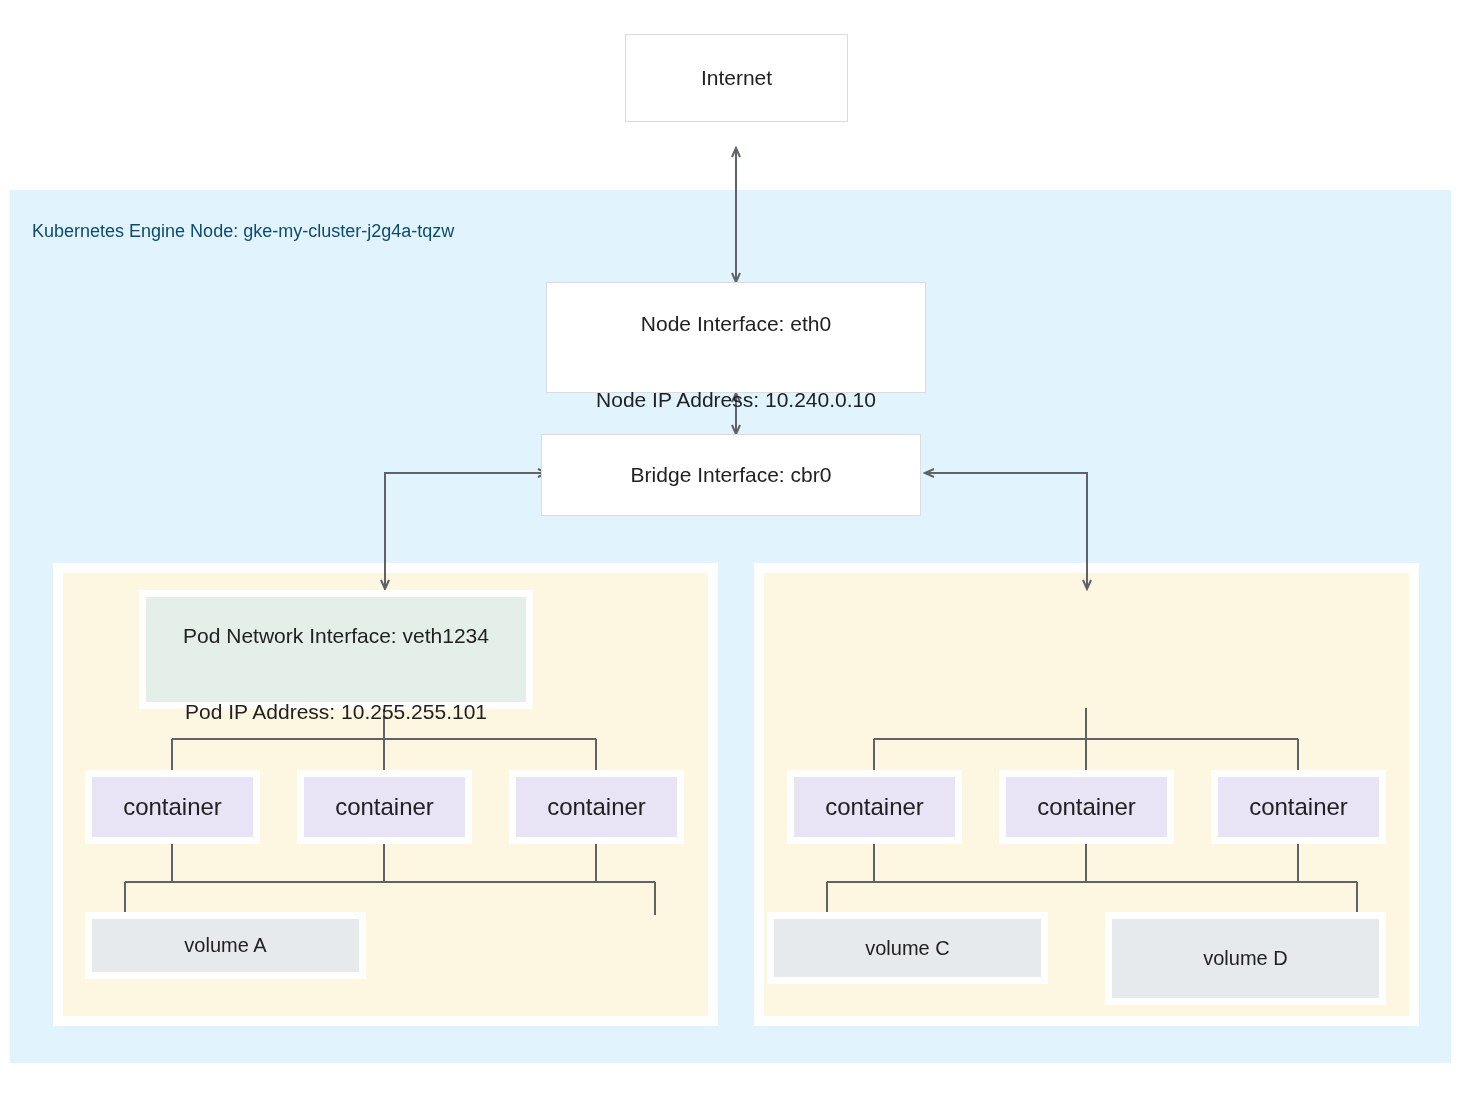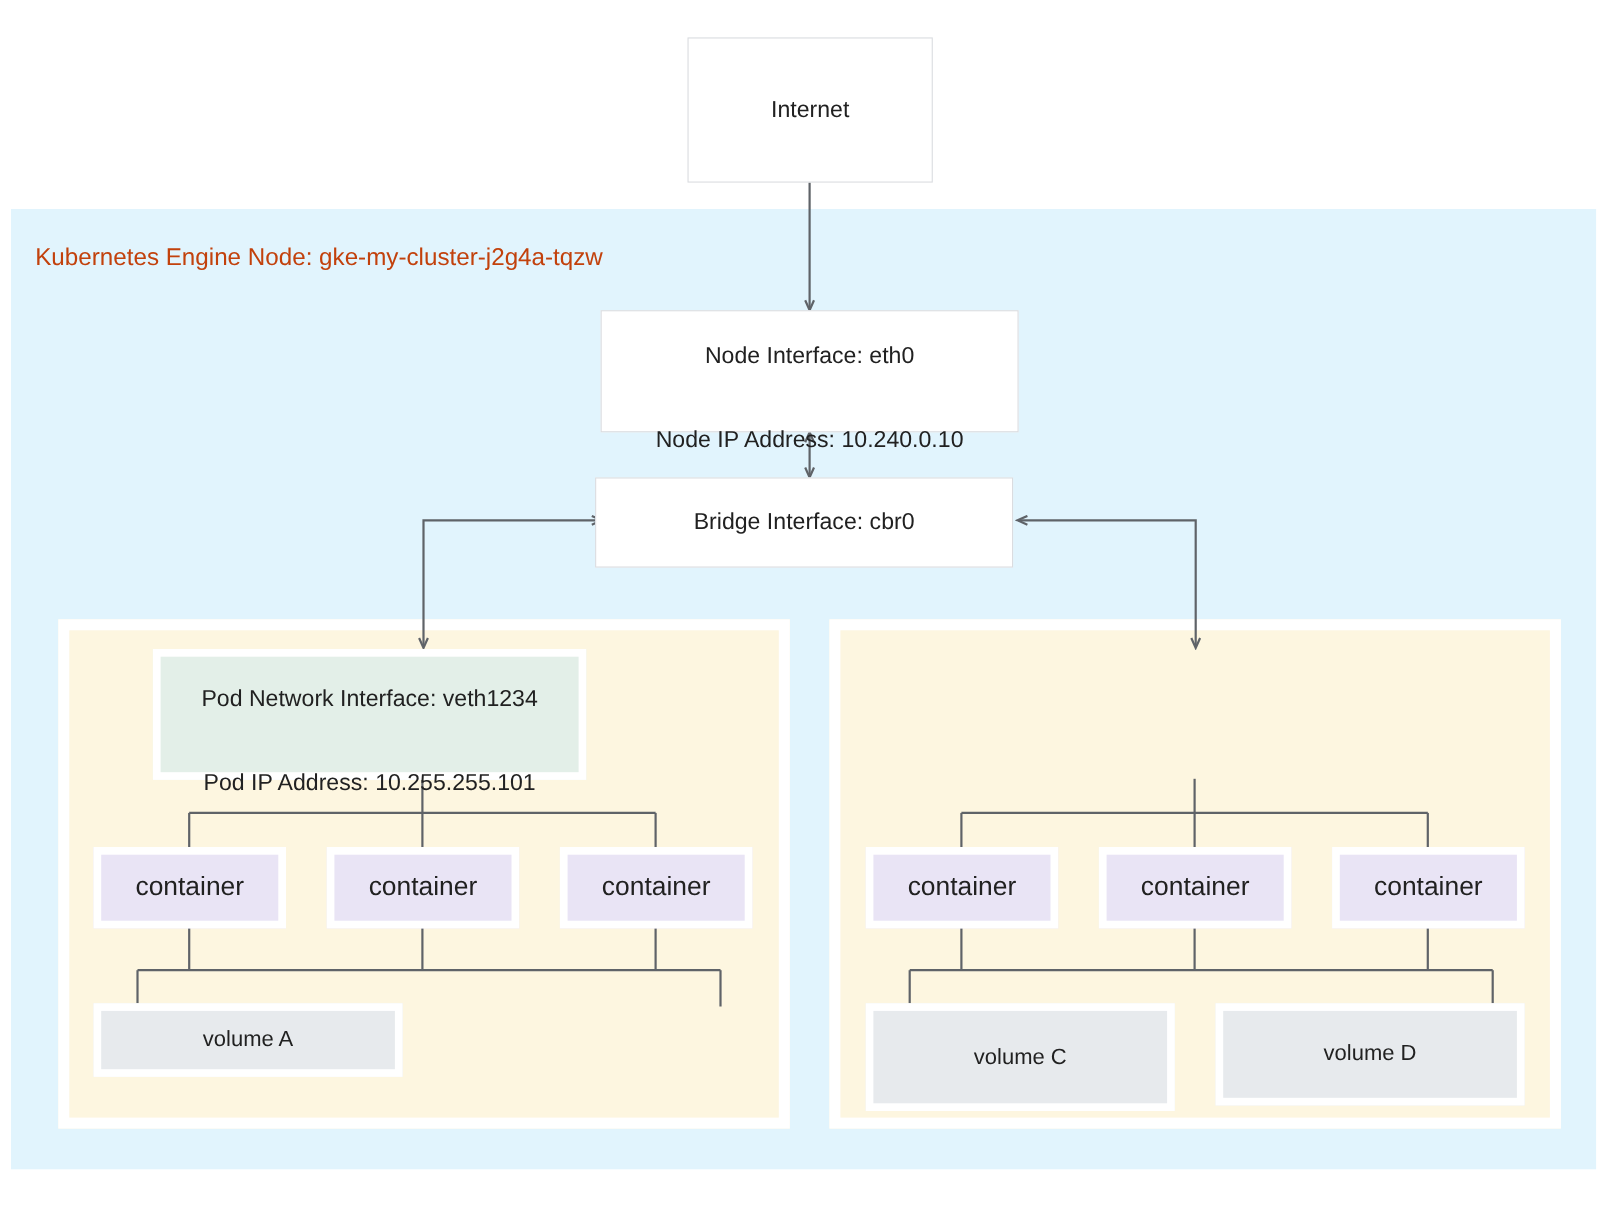--- a/index.html
+++ b/index.html
@@ -56,22 +56,22 @@
     border: 1px solid #dadce0;
     font-size: 21px;
   }
 
   .region-node {
     position: absolute;
     background: #e1f4fd;
   }
   .region-node-label {
     position: absolute;
-    font-size: 22px;
-    color: #c2410c;
+    font-size: 18px;
+    color: #0c4a6e;
     white-space: nowrap;
   }
 
   .region-pod {
     position: absolute;
     background: #fdf6e0;
     border: 10px solid #ffffff;
     box-sizing: border-box;
   }
 
@@ -144,21 +144,21 @@
 
       <line x1="874" y1="843" x2="874" y2="882"></line>
       <line x1="1086" y1="843" x2="1086" y2="882"></line>
       <line x1="1298" y1="843" x2="1298" y2="882"></line>
       <line x1="827" y1="882" x2="1357" y2="882"></line>
       <line x1="827" y1="882" x2="827" y2="915"></line>
       <line x1="1357" y1="882" x2="1357" y2="915"></line>
     </g>
   </svg>
 
-  <div class="box box-internet" style="left:625px; top:34px; width:223px; height:132px;">
+  <div class="box box-internet" style="left:625px; top:34px; width:223px; height:88px;">
     <span>Internet</span>
   </div>
 
   <div class="box box-iface" style="left:546px; top:282px; width:380px; height:111px;">
     <span class="line-1">Node Interface: eth0</span>
     <span class="line-2">Node IP Address: 10.240.0.10</span>
   </div>
 
   <div class="box box-iface" style="left:541px; top:434px; width:380px; height:82px;">
     <span>Bridge Interface: cbr0</span>
@@ -187,20 +187,20 @@
   <div class="box box-container" style="left:787px; top:770px; width:175px; height:74px;">
     <span>container</span>
   </div>
   <div class="box box-container" style="left:999px; top:770px; width:175px; height:74px;">
     <span>container</span>
   </div>
   <div class="box box-container" style="left:1211px; top:770px; width:175px; height:74px;">
     <span>container</span>
   </div>
 
-  <div class="box box-volume" style="left:787px; top:912px; width:281px; height:98px;">
+  <div class="box box-volume" style="left:767px; top:912px; width:281px; height:72px;">
     <span>volume C</span>
   </div>
   <div class="box box-volume" style="left:1105px; top:912px; width:281px; height:93px;">
     <span>volume D</span>
   </div>
 
 </div>
 
 </body></html>

